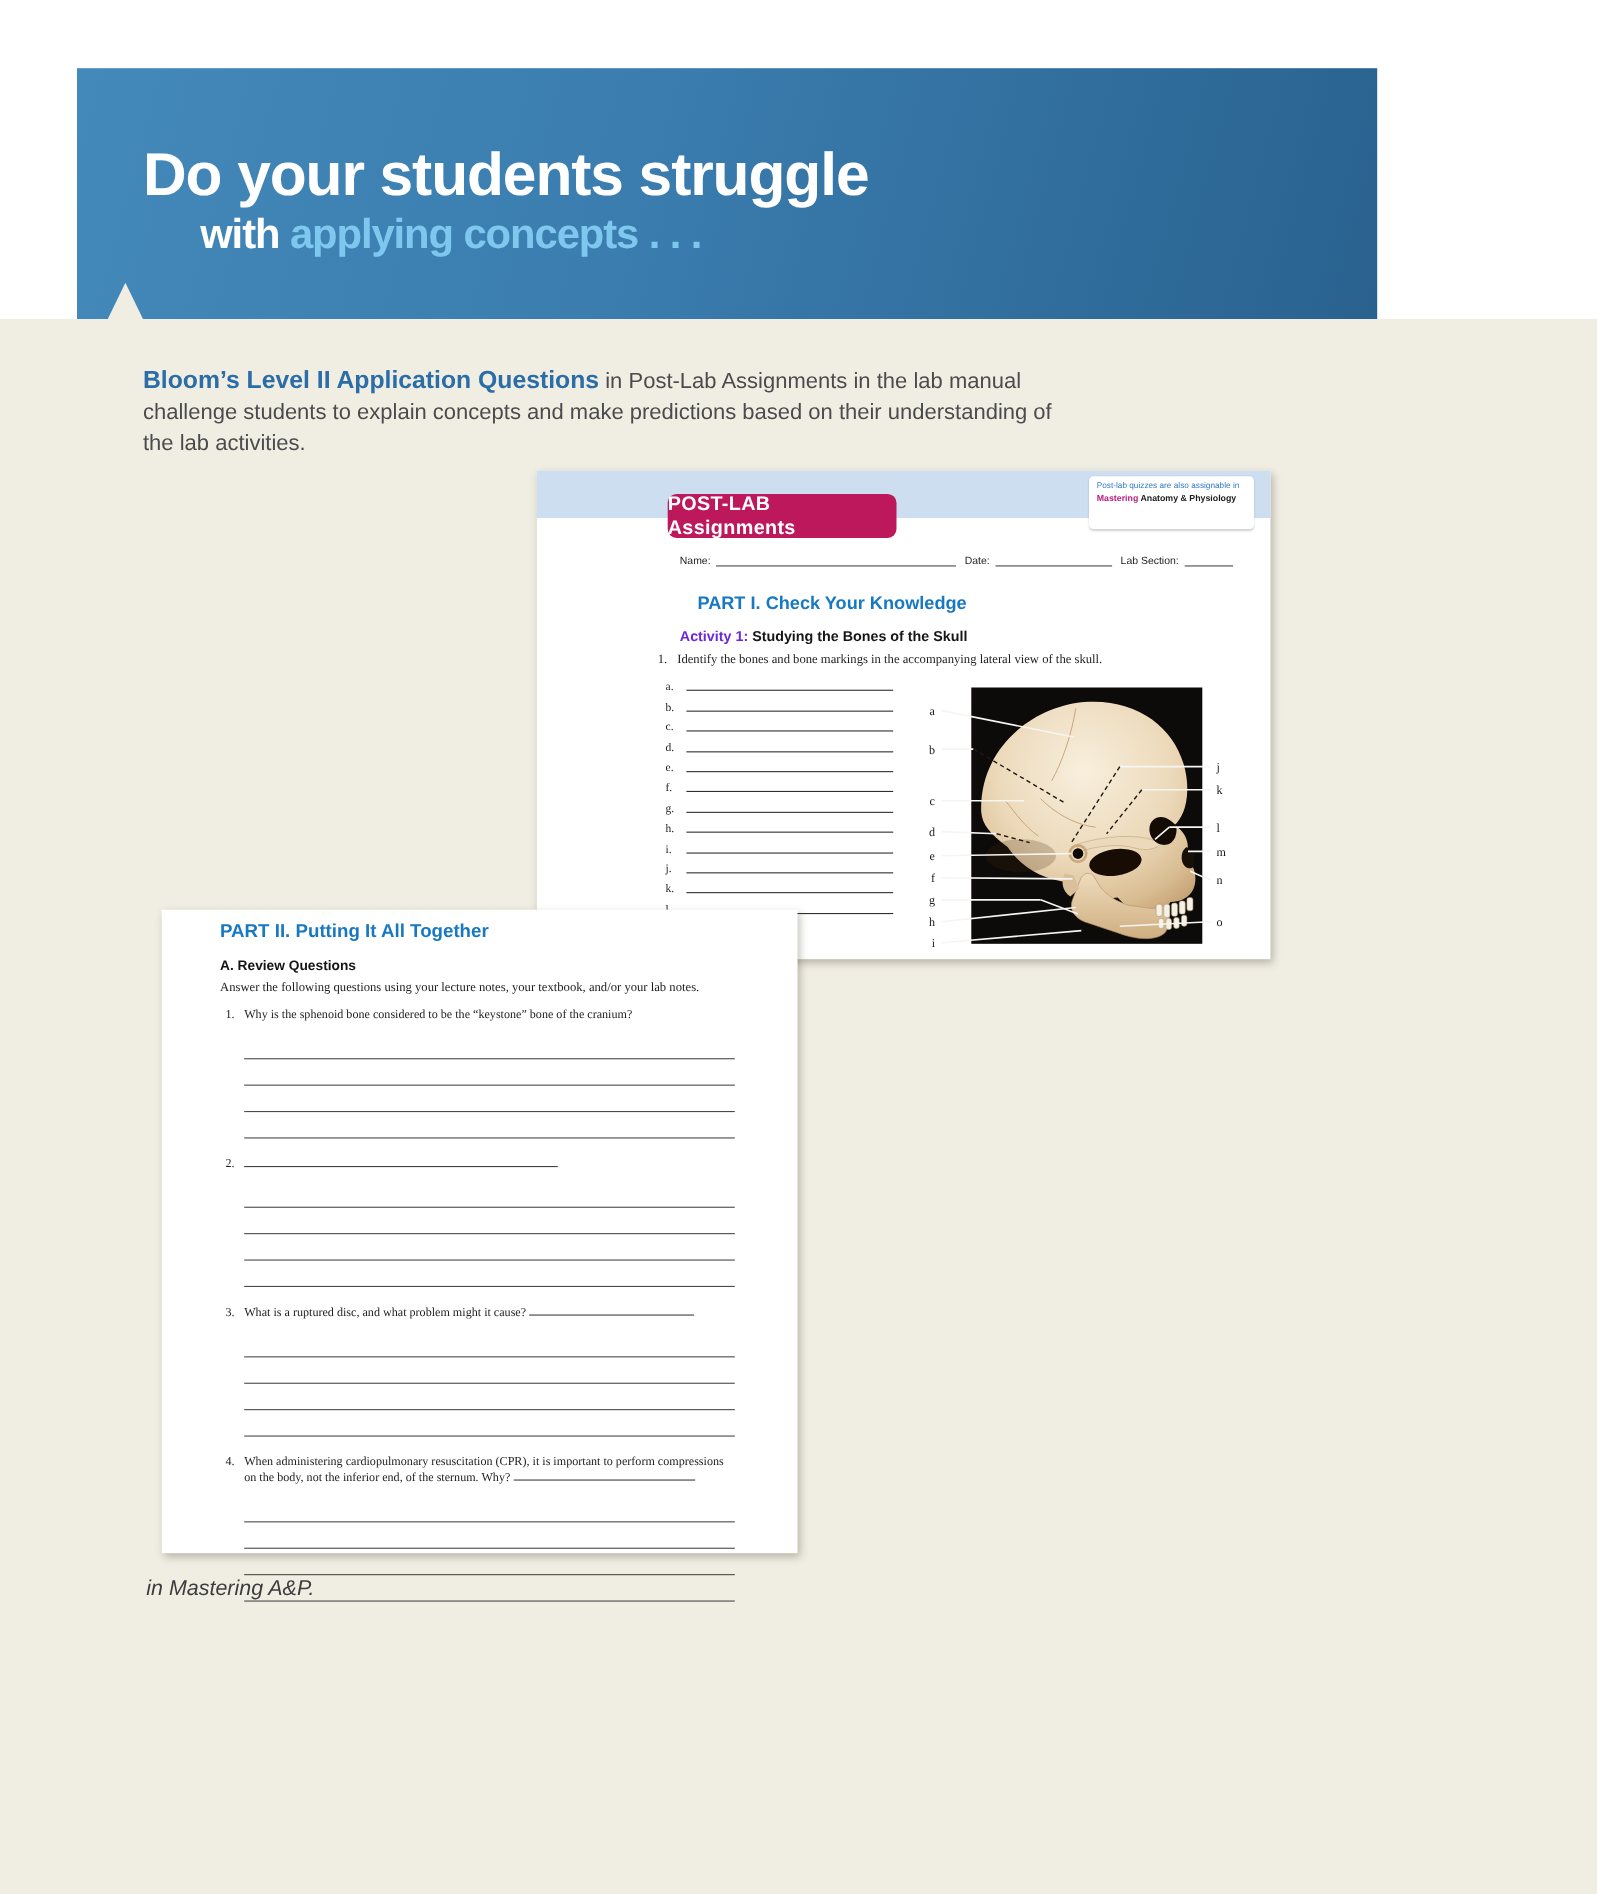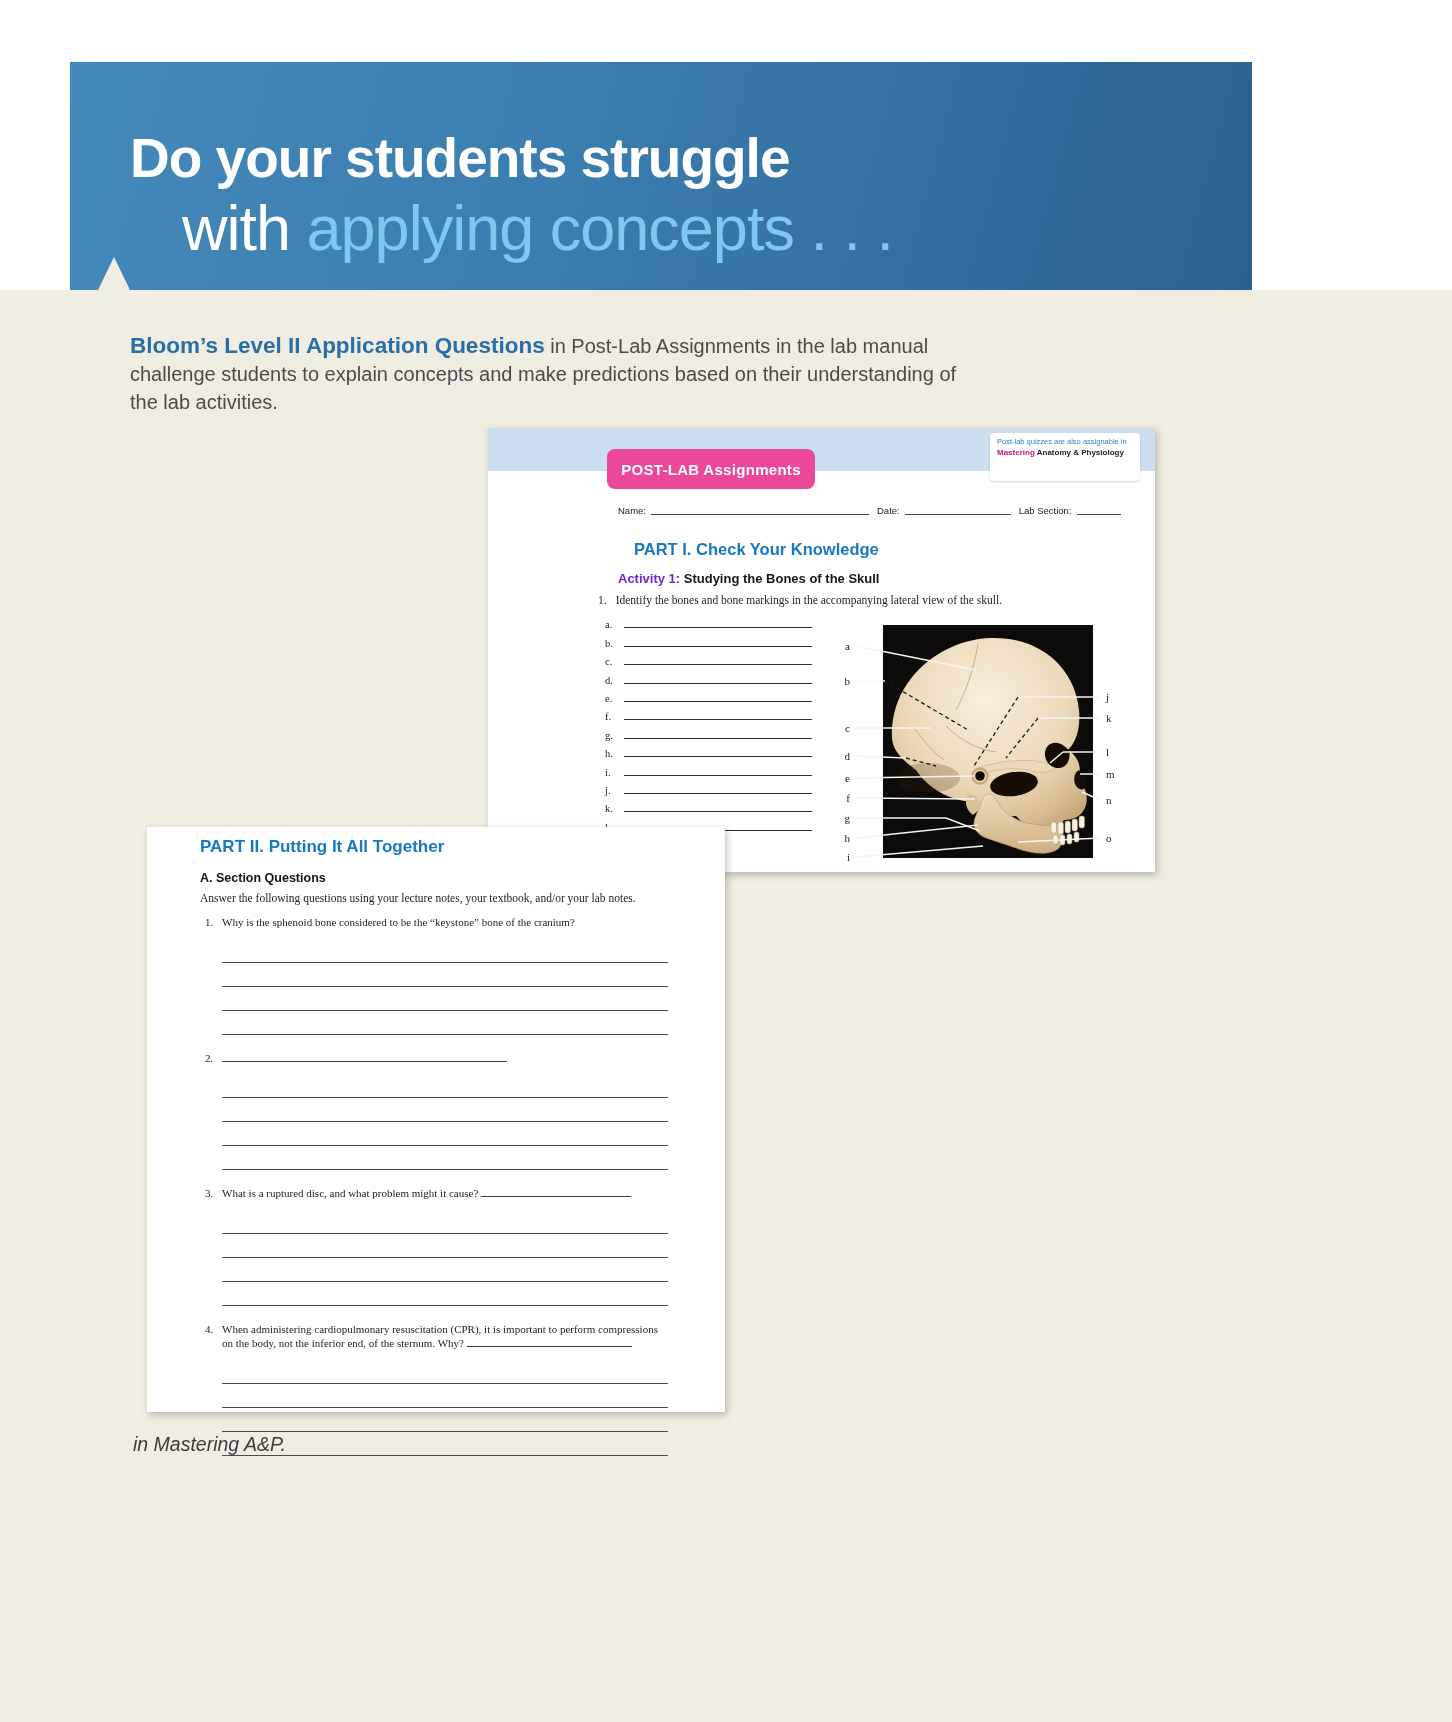--- a/index.html
+++ b/index.html
@@ -8,39 +8,39 @@
   .abs{position:absolute;}
 
   
   #cream{left:0;top:290px;width:1452px;height:1432px;background:#f0ede2;}
 
   
   #banner{left:70px;top:62px;width:1182px;height:228px;
           background:linear-gradient(105deg,#4389ba 0%,#3a7cae 45%,#29628f 100%);}
   #banner .l1{position:absolute;left:60px;top:64px;font-size:55px;font-weight:bold;
               color:#ffffff;letter-spacing:-1px;white-space:nowrap;}
-  #banner .l2{position:absolute;left:112px;top:130px;font-size:63px;font-weight:normal;
+  #banner .l2{position:absolute;left:112px;top:130px;font-size:38px;font-weight:bold;
               color:#ffffff;letter-spacing:-1px;white-space:nowrap;text-align:center;}
   #banner .accent{color:#7ec8ef;}
   #notch{position:absolute;left:28px;bottom:0;width:0;height:0;
          border-left:16px solid transparent;border-right:16px solid transparent;
          border-bottom:33px solid #f0ede2;}
 
   
   #intro{left:130px;top:332px;width:840px;color:#4b4b4d;font-size:20px;line-height:28px;}
   #intro .lead{color:#2a6da7;font-weight:bold;font-size:22.5px;}
 
   
   .page{background:#ffffff;box-shadow:2px 3px 7px rgba(60,55,40,.30);}
 
   
   #p1{left:488px;top:428px;width:667px;height:444px;z-index:2;}
   #p1 .band{position:absolute;left:0;top:0;width:667px;height:43px;background:#cddef1;}
-  #p1 .tab{position:absolute;left:119px;top:21px;width:208px;height:40px;background:#ec4899;
-           border-radius:8px;color:#fff;font-weight:bold;font-size:15px;letter-spacing:.3px;
+  #p1 .tab{position:absolute;left:119px;top:21px;width:208px;height:40px;background:#be185d;
+           border-radius:8px;color:#fff;font-weight:bold;font-size:18px;letter-spacing:.3px;
            display:flex;align-items:center;justify-content:center;}
   #p1 .badge{position:absolute;left:502px;top:5px;width:150px;height:48px;background:#fff;
              border-radius:4px;box-shadow:0 1px 2px rgba(0,0,0,.18);padding:3px 7px;box-sizing:border-box;
              font-size:7.5px;line-height:1.5;white-space:nowrap;}
   #p1 .badge .b1{color:#2e7cc2;}
   #p1 .badge .b2{font-size:8px;font-weight:bold;color:#1c1c1c;}
   #p1 .badge .brand{color:#b81f7e;}
   .nrow{position:absolute;left:130px;top:77px;display:flex;align-items:flex-end;
         font-size:9.5px;color:#222;white-space:nowrap;}
   .uline{border-bottom:1px solid #4a4a4a;height:9px;display:inline-block;margin:0 8px 1px 5px;}
@@ -247,21 +247,21 @@
       <text x="278" y="138">l</text>
       <text x="278" y="160">m</text>
       <text x="278" y="186">n</text>
       <text x="278" y="224">o</text>
     </g>
   </svg>
 </div>
 
 <div id="p2" class="abs page">
   <div class="h1">PART II. Putting It All Together</div>
-  <div class="h2">A. Section Questions</div>
+  <div class="h2">A. Review Questions</div>
   <div class="instr">Answer the following questions using your lecture notes, your textbook, and/or your lab notes.</div>
   <div id="qwrap">
       <div class="q">
         <span>1.</span>
         <div><span>Why is the sphenoid bone considered to be the “keystone” bone of the cranium?</span><div class="blanks">
             <div class="blank"></div>
             <div class="blank"></div>
             <div class="blank"></div>
             <div class="blank"></div>
           </div></div>

